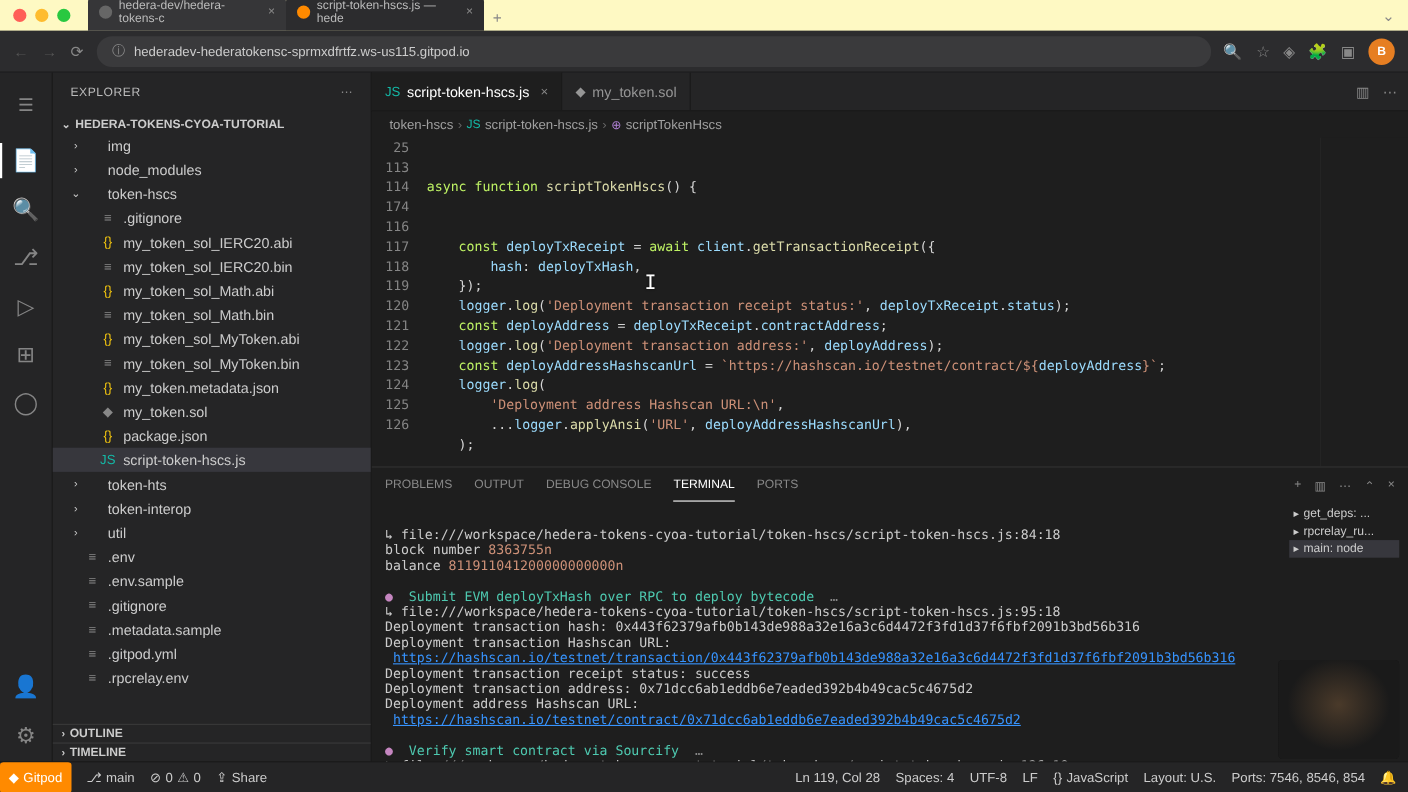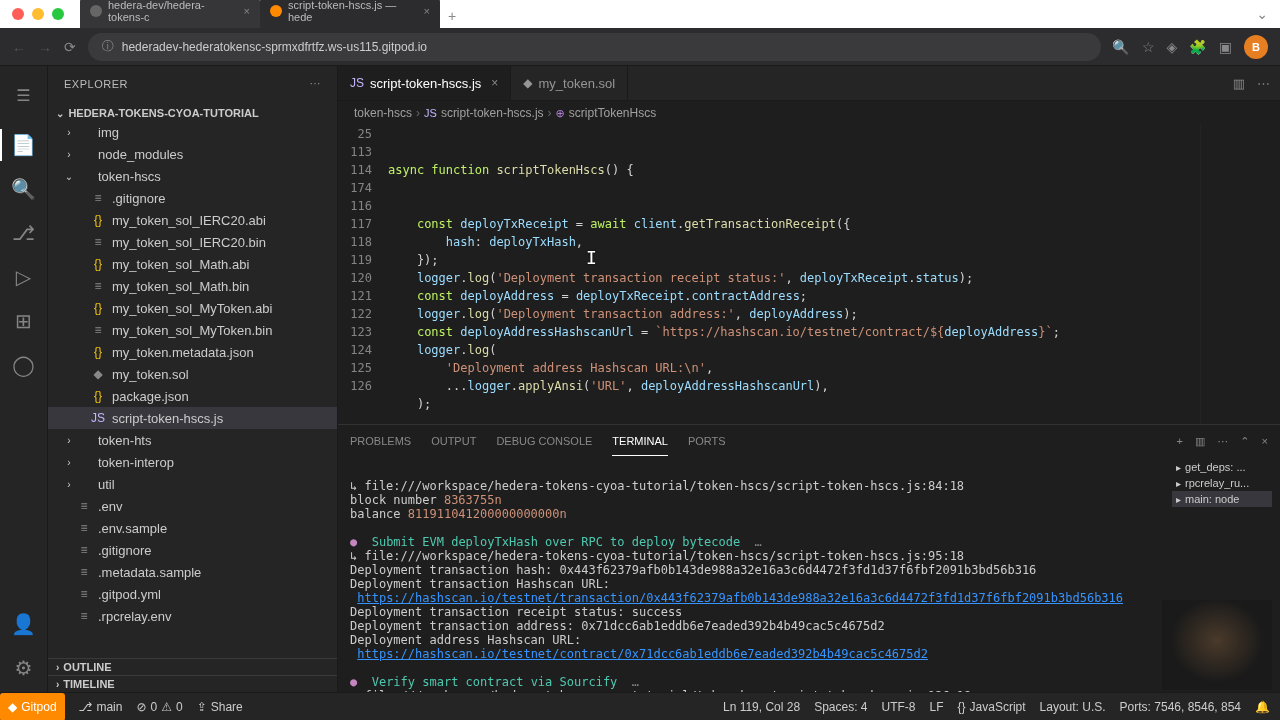--- a/index.html
+++ b/index.html
@@ -1,19 +1,19 @@
 <!DOCTYPE html>
 <html><head>
 <meta charset="utf-8">
 <style>
 * { margin: 0; padding: 0; box-sizing: border-box; }
 body { font-family: -apple-system, BlinkMacSystemFont, "Segoe UI", sans-serif; background: #1e1e1e; color: #cccccc; font-size: 13px; overflow: hidden; height: 720px; width: 1280px; }
 
 
-.macos-chrome { height: 28px; background: #ffffff; display: flex; align-items: center; padding: 0 12px; }
+.macos-chrome { height: 28px; background: #fef9c3; display: flex; align-items: center; padding: 0 12px; }
 .traffic-lights { display: flex; gap: 8px; }
 .traffic-light { width: 12px; height: 12px; border-radius: 50%; }
 .tl-red { background: #ff5f57; }
 .tl-yellow { background: #febc2e; }
 .tl-green { background: #28c840; }
 
 
 .browser-tabs { margin-left: 16px; display: flex; height: 28px; align-items: flex-end; gap: 0; }
 .browser-tab { background: #2c2c2e; padding: 5px 10px; border-radius: 8px 8px 0 0; display: flex; align-items: center; gap: 6px; font-size: 11px; max-width: 180px; color: #bbb; }
 .browser-tab.inactive { background: #363638; }
@@ -47,21 +47,21 @@
 .tree-header { display: flex; align-items: center; padding: 2px 8px; font-size: 11px; font-weight: 600; color: #ccc; cursor: pointer; }
 .tree-header .chev { margin-right: 4px; font-size: 10px; }
 .tree-item { display: flex; align-items: center; padding: 2px 8px 2px 0; font-size: 13px; color: #ccc; cursor: pointer; height: 22px; }
 .tree-item.selected { background: #37373d; }
 .tree-item .chev { width: 14px; text-align: center; font-size: 10px; color: #ccc; }
 .tree-item .file-icon { width: 16px; margin-right: 6px; text-align: center; font-size: 12px; }
 .indent-1 { padding-left: 14px; }
 .indent-2 { padding-left: 28px; }
 .outline-section, .timeline-section { border-top: 1px solid #3a3a3a; }
 .fc-json { color: #f1c40f; }
-.fc-js { color: #c4b5fd; }
+.fc-js { color: #14b8a6; }
 .fc-folder { color: #c5c5c5; }
 .fc-generic { color: #888; }
 .fc-sol { color: #888; }
 
 
 .editor-area { flex: 1; display: flex; flex-direction: column; background: #1e1e1e; }
 .editor-tabs { height: 35px; background: #252526; display: flex; align-items: stretch; border-bottom: 1px solid #1a1a1a; }
 .editor-tab { display: flex; align-items: center; padding: 0 12px; gap: 6px; font-size: 13px; color: #969696; cursor: pointer; border-right: 1px solid #1a1a1a; }
 .editor-tab.active { background: #1e1e1e; color: #fff; }
 .editor-tab-icon { font-size: 12px; }

